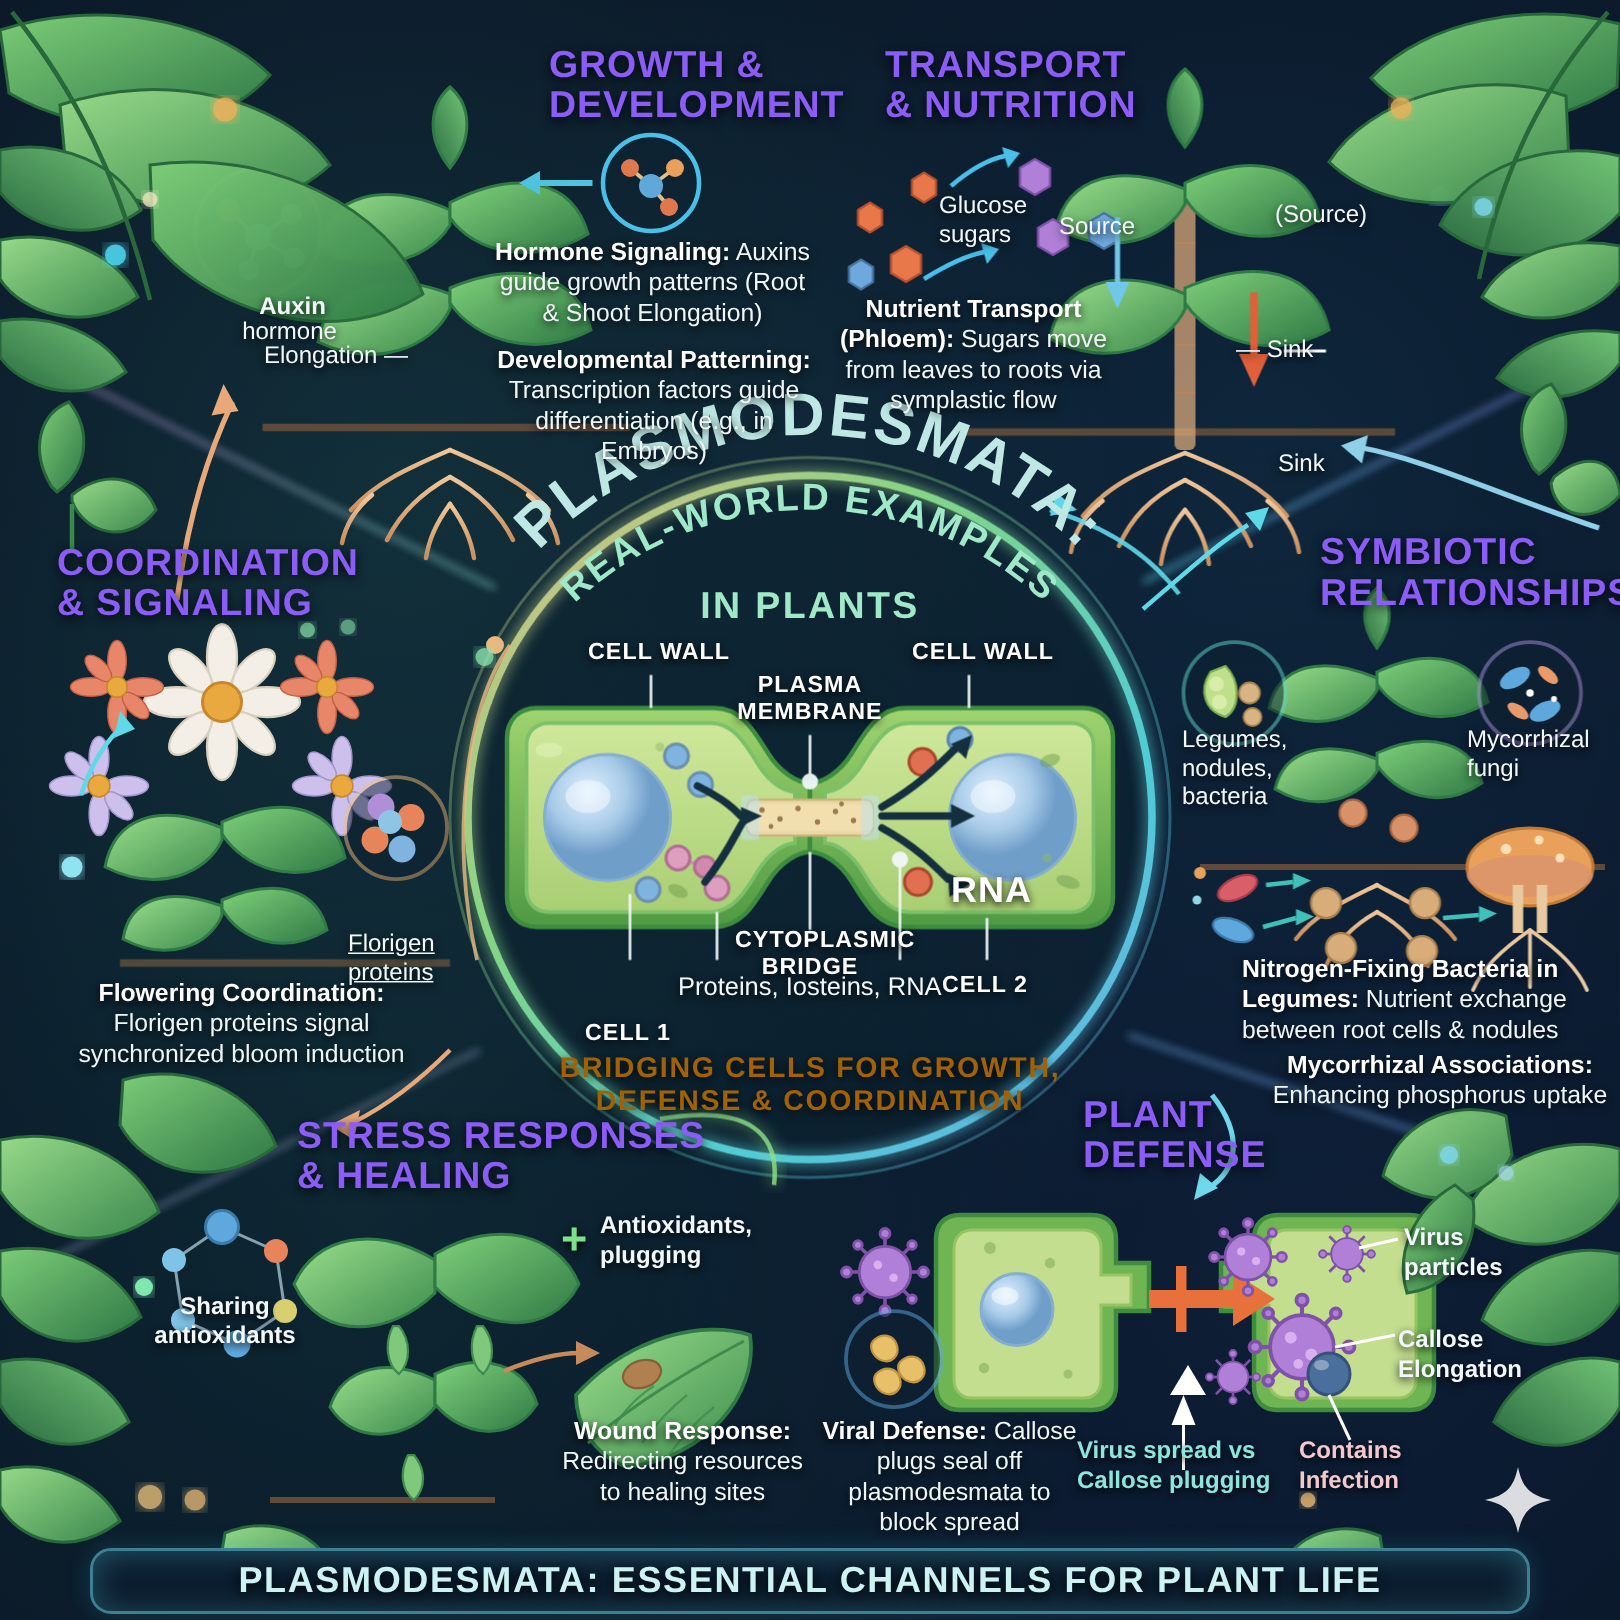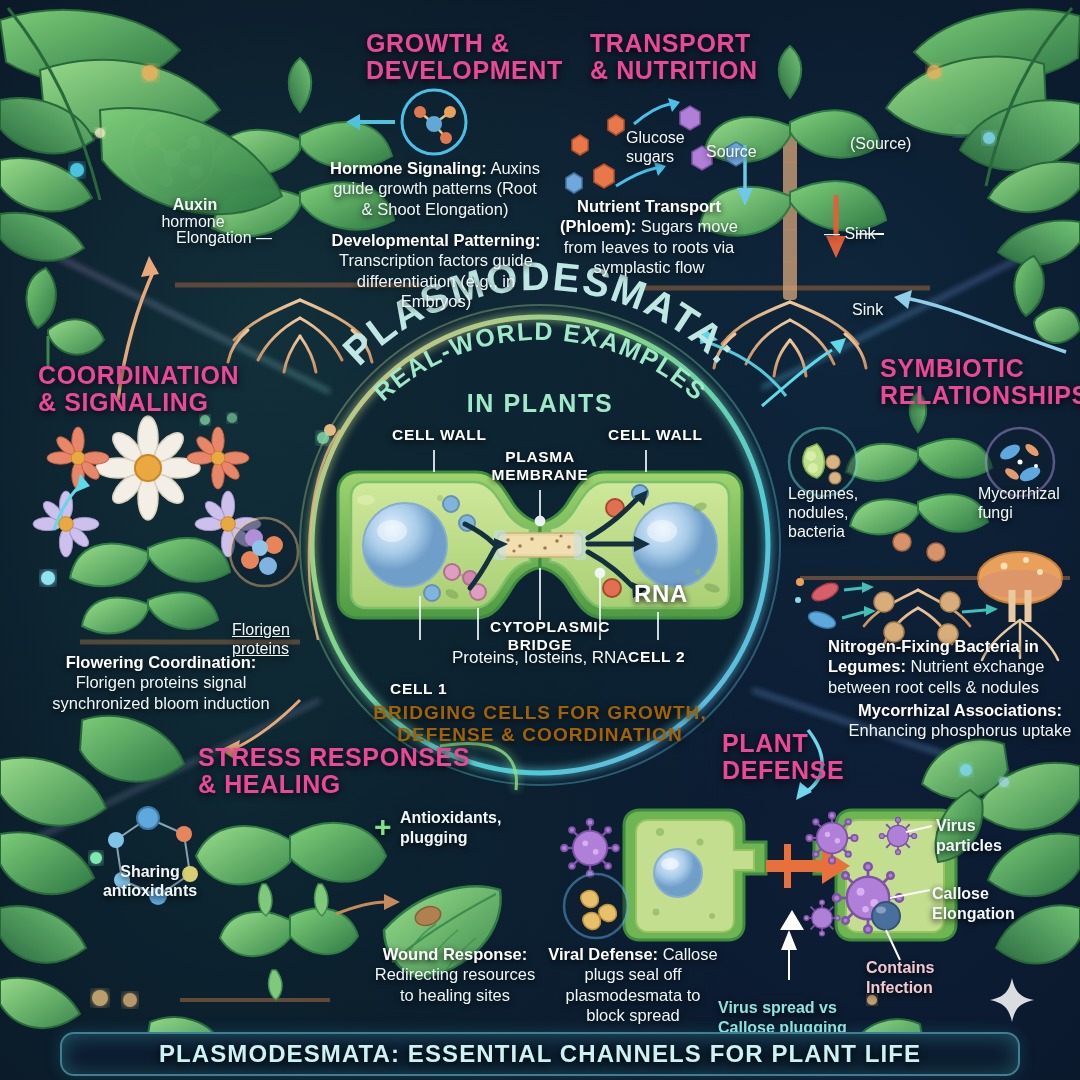--- a/index.html
+++ b/index.html
@@ -19,21 +19,21 @@
       radial-gradient(circle at 25% 30%, rgba(30,90,90,.38), transparent 45%),
       radial-gradient(circle at 78% 28%, rgba(22,70,100,.35), transparent 45%),
       radial-gradient(circle at 22% 75%, rgba(20,80,80,.30), transparent 45%),
       radial-gradient(circle at 80% 78%, rgba(18,50,90,.32), transparent 45%);
     pointer-events:none;}
 
   svg.layer { position:absolute; left:0; top:0; width:1080px; height:1080px; }
 
   
   .sec-title{
-    position:absolute; color:#ec4899; font-weight:bold; font-size:25px;
+    position:absolute; color:#8b5cf6; font-weight:bold; font-size:25px;
     letter-spacing:.6px; line-height:1.08; text-shadow:0 2px 7px rgba(0,0,0,.85);
     white-space:pre-line;
   }
   .body-txt{
     position:absolute; color:#eef6f8; font-size:16.5px; line-height:1.24;
     text-shadow:0 2px 6px rgba(0,0,0,.9);
   }
   .body-txt b{ color:#ffffff; font-weight:bold; }
   .lbl{
     position:absolute; color:#f2f8fa; font-size:16px; line-height:1.2;
@@ -841,21 +841,21 @@
   <div class="body-txt" style="left:370px; top:944px; width:170px; text-align:center;">
     <b>Wound Response:</b><span> Redirecting resources to healing sites</span>
   </div>
 
   <div class="sec-title" style="left:722px; top:730px; width:200px;">PLANT
 DEFENSE</div>
   <div class="lbl" style="left:936px; top:816px; width:110px; white-space:pre-line; font-weight:bold; line-height:1.22;">Virus
 particles</div>
   <div class="lbl" style="left:932px; top:884px; width:110px; white-space:pre-line; font-weight:bold; line-height:1.22;">Callose
 Elongation</div>
-  <div class="lbl teal" style="left:718px; top:998px; width:140px; white-space:pre-line; font-weight:bold; line-height:1.22;">Virus spread vs
+  <div class="lbl teal" style="left:718px; top:958px; width:140px; white-space:pre-line; font-weight:bold; line-height:1.22;">Virus spread vs
 Callose plugging</div>
   <div class="lbl pinkish" style="left:866px; top:958px; width:110px; white-space:pre-line; font-weight:bold; line-height:1.22;">Contains
 Infection</div>
   <div class="body-txt" style="left:548px; top:944px; width:170px; text-align:center;">
     <b>Viral Defense:</b><span> Callose plugs seal off plasmodesmata to block spread</span>
   </div>
 
   <div class="cap" style="left:392px; top:426px;">CELL WALL</div>
   <div class="cap" style="left:608px; top:426px;">CELL WALL</div>
   <div class="cap" style="left:490px; top:448px; width:100px; text-align:center; white-space:pre-line;">PLASMA

